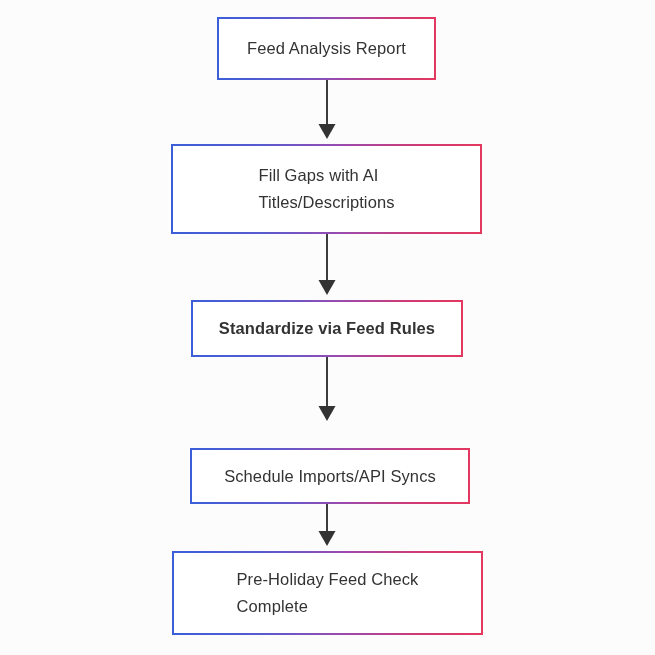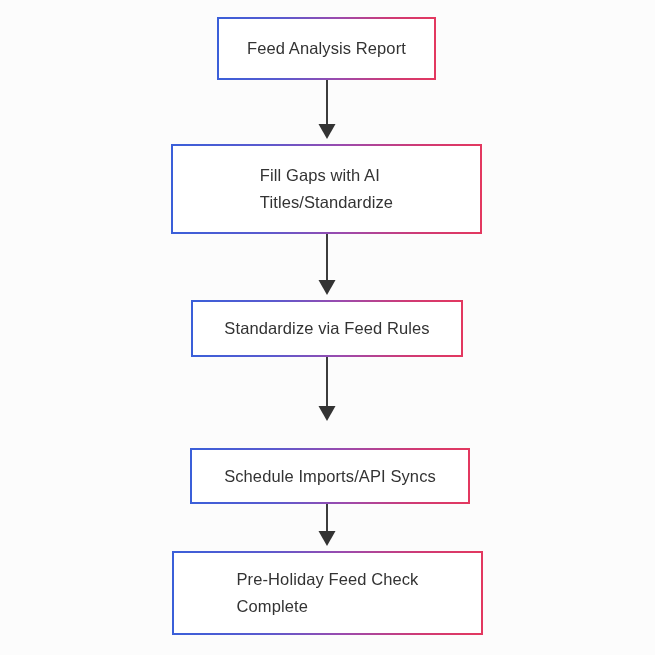--- a/index.html
+++ b/index.html
@@ -44,21 +44,21 @@
     font-size: 16.5px;
     line-height: 1.62;
     letter-spacing: 0.1px;
     white-space: pre-line;
     padding: 0 10px;
   }
 
   
   #node-1 { left: 217px; top: 17px;  width: 219px; height: 63px; }
   #node-2 { left: 171px; top: 144px; width: 311px; height: 90px; }
-  #node-3 { left: 191px; top: 300px; width: 272px; height: 57px; }
+  #node-3 { left: 191px; top: 300px; width: 272px; height: 57px; font-weight: bold; }
   #node-4 { left: 190px; top: 448px; width: 280px; height: 56px; }
   #node-5 { left: 172px; top: 551px; width: 311px; height: 84px; }
 
   
   .edge {
     position: absolute;
     left: 0;
     top: 0;
     width: 655px;
     height: 655px;
@@ -102,21 +102,21 @@
       <polygon class="edge-head" points="327,546 318.5,531 335.5,531"></polygon>
     </g>
   </svg>
 
   <div class="node" id="node-1">
     <span class="node-label">Feed Analysis Report</span>
   </div>
 
   <div class="node" id="node-2">
     <span class="node-label">Fill Gaps with AI
-Titles/Standardize</span>
+Titles/Descriptions</span>
   </div>
 
   <div class="node" id="node-3">
     <span class="node-label">Standardize via Feed Rules</span>
   </div>
 
   <div class="node" id="node-4">
     <span class="node-label">Schedule Imports/API Syncs</span>
   </div>
 

